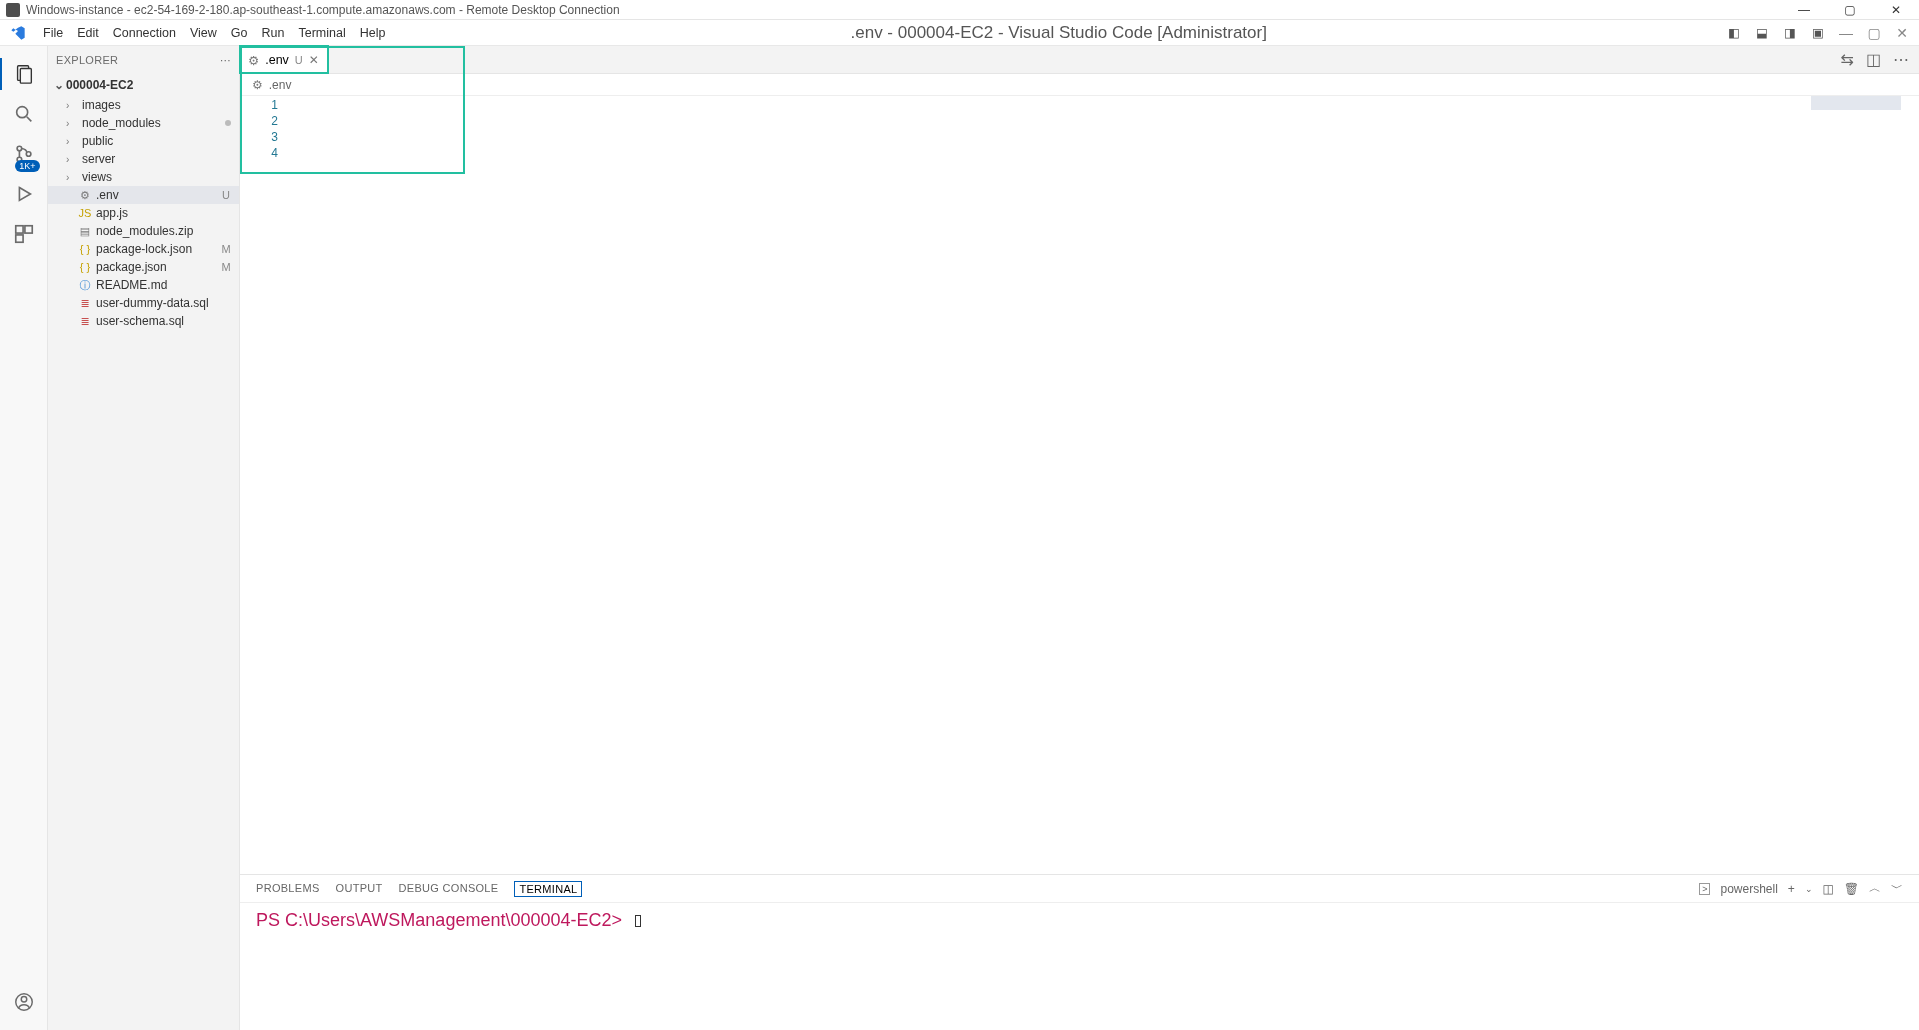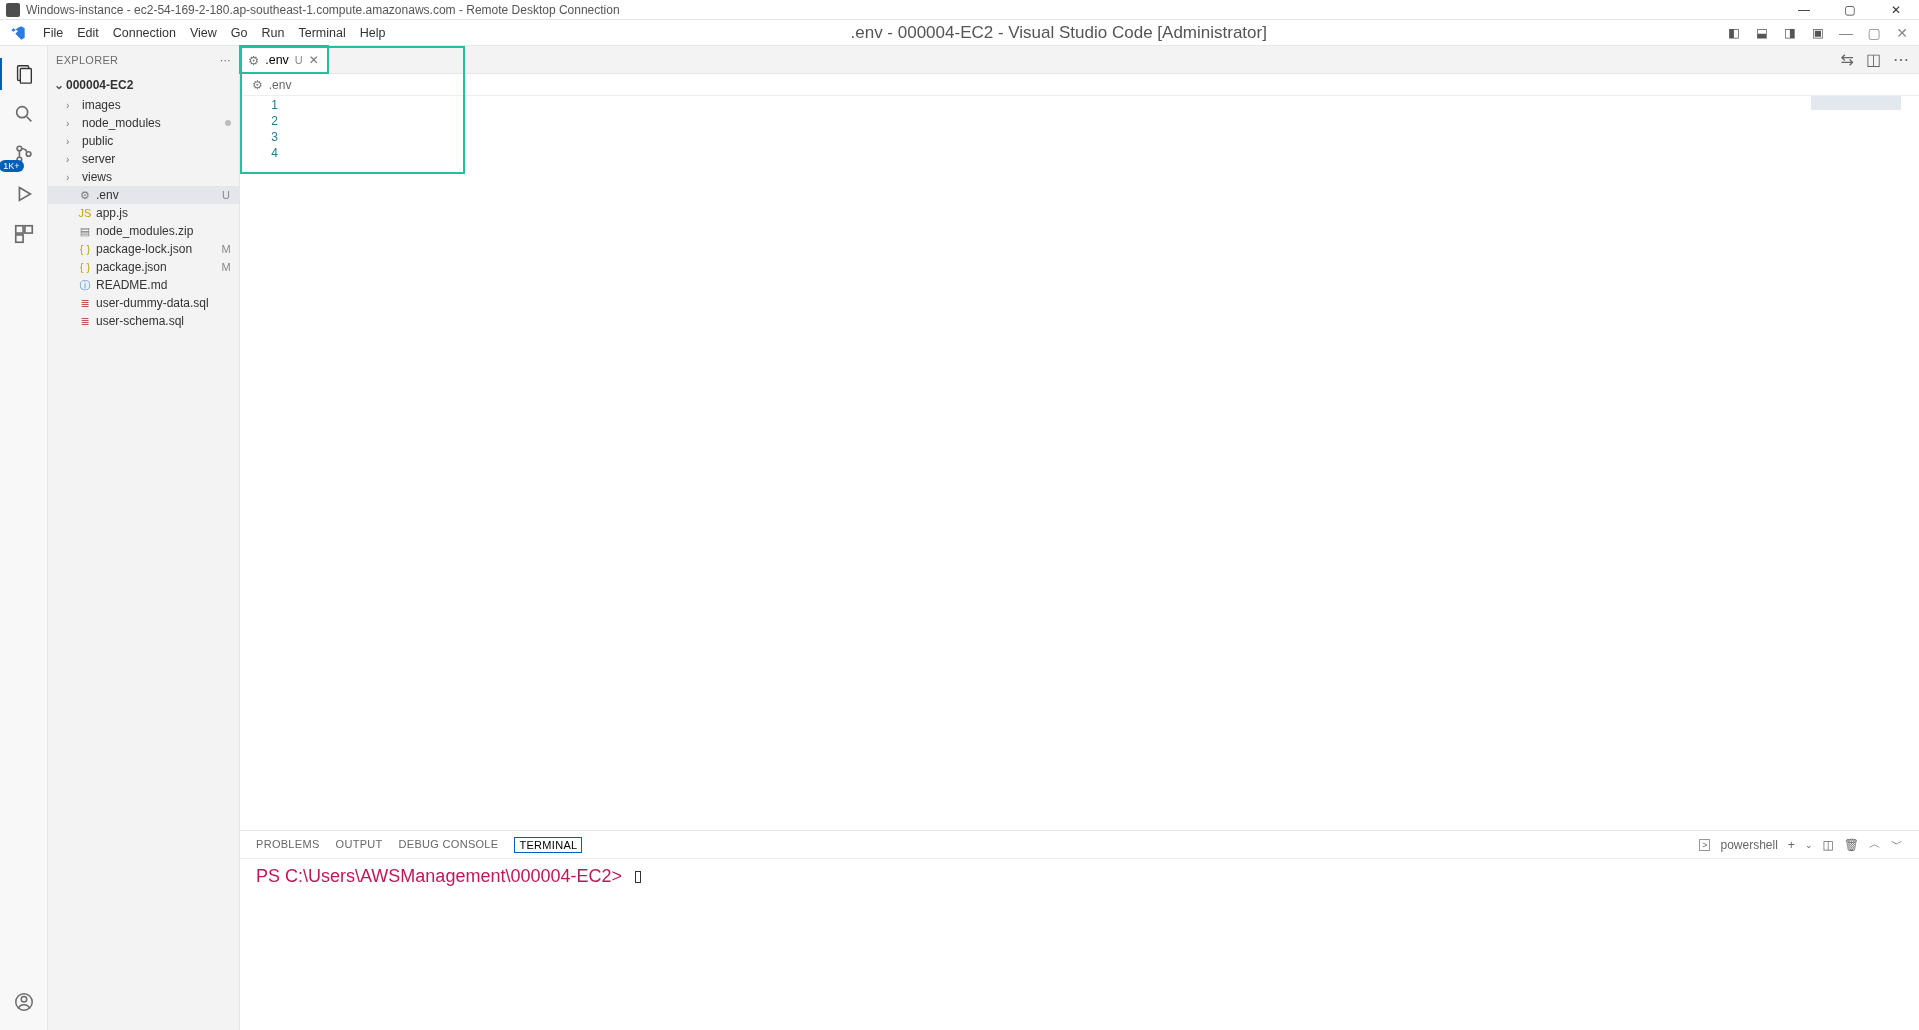--- a/index.html
+++ b/index.html
@@ -15,21 +15,21 @@
 .menubar .menu-item { padding: 0 7px; height: 26px; display: flex; align-items: center; }
 .menubar .center-title { flex: 1; text-align: center; color: #555; font-size: 17px; }
 .menubar .right-icons { display: flex; align-items: center; gap: 10px; padding-right: 8px; color: #555; }
 .menubar .right-icons .ric { width: 18px; height: 18px; display: flex; align-items: center; justify-content: center; }
 .menubar .right-icons .wc { font-size: 14px; color: #888; }
 .body-row { flex: 1; display: flex; min-height: 0; }
 .activitybar { width: 48px; background: #f8f8f8; border-right: 1px solid #e5e5e5; display: flex; flex-direction: column; align-items: center; padding-top: 8px; position: relative; }
 .activitybar .ab-icon { width: 48px; height: 40px; display: flex; align-items: center; justify-content: center; color: #6b6b6b; position: relative; }
 .activitybar .ab-icon.active { color: #333; }
 .activitybar .ab-icon.active::before { content:""; position:absolute; left:0; top:4px; bottom:4px; width:2px; background:#005fb8; }
-.activitybar .badge { position: absolute; bottom: 2px; right: 24px; background: #005fb8; color: #fff; border-radius: 8px; font-size: 9px; padding: 1px 4px; }
+.activitybar .badge { position: absolute; bottom: 2px; right: 8px; background: #005fb8; color: #fff; border-radius: 8px; font-size: 9px; padding: 1px 4px; }
 .activitybar .bottom { margin-top: auto; margin-bottom: 8px; }
 .sidebar { width: 192px; background: #f3f3f3; border-right: 1px solid #e5e5e5; display: flex; flex-direction: column; font-size: 12.5px; color: #333; }
 .sidebar-header { height: 28px; display: flex; align-items: center; justify-content: space-between; padding: 0 8px; color: #6b6b6b; font-size: 11px; letter-spacing: 0.3px; }
 .sidebar-section-title { height: 22px; display: flex; align-items: center; padding-left: 4px; font-weight: 600; font-size: 12px; }
 .sidebar-section-title .chev { width: 14px; text-align: center; color: #555; }
 .tree { display: flex; flex-direction: column; }
 .tree-row { height: 18px; display: flex; align-items: center; padding-left: 18px; gap: 4px; position: relative; }
 .tree-row .chev { width: 12px; color: #7a7a7a; font-size: 10px; }
 .tree-row .ficon { width: 14px; display: flex; justify-content: center; font-size: 11px; }
 .tree-row .name { flex: 1; white-space: nowrap; overflow: hidden; text-overflow: ellipsis; font-size: 12px; }
@@ -46,21 +46,21 @@
 .tabbar .right-actions { margin-left: auto; display: flex; align-items: center; gap: 12px; padding-right: 10px; color: #666; }
 .breadcrumb { height: 22px; display: flex; align-items: center; gap: 6px; font-size: 12px; color: #666; padding-left: 12px; background: #fff; border-bottom: 1px solid #eee; }
 .highlight-region { position: relative; }
 .highlight-outline { position: absolute; border: 2px solid #22bfa0; pointer-events: none; }
 .code-area { position: relative; background: #fff; flex: 1; display: flex; }
 .gutter { width: 48px; text-align: right; padding-right: 10px; color: #237893; font-size: 12px; line-height: 16px; font-family: Consolas, monospace; padding-top: 1px; }
 .code { font-family: Consolas, monospace; font-size: 12.5px; line-height: 16px; padding-top: 1px; }
 .code .line { white-space: pre; }
 .sel { background: #115ea3; color: #fff; display: inline-block; }
 .minimap-cursor { position: absolute; right: 18px; top: 0; width: 90px; height: 14px; background: rgba(100,120,160,0.18); }
-.panel { height: 200px; border-top: 1px solid #e5e5e5; display: flex; flex-direction: column; background: #fff; }
+.panel { height: 156px; border-top: 1px solid #e5e5e5; display: flex; flex-direction: column; background: #fff; }
 .panel-tabs { height: 28px; display: flex; align-items: center; gap: 16px; padding: 0 16px; font-size: 11px; color: #666; border-bottom: 1px solid #eee; }
 .panel-tabs .ptab { letter-spacing: 0.3px; padding-bottom: 2px; }
 .panel-tabs .ptab.active { color: #000; border: 1px solid #005fb8; padding: 1px 4px; }
 .panel-tabs .pt-right { margin-left: auto; display: flex; align-items: center; gap: 10px; color: #666; font-size: 12px; }
 .panel-body { flex: 1; padding: 6px 16px; font-family: Consolas, monospace; font-size: 18px; color: #be185d; }
 .panel-body .cursor { display: inline-block; width: 6px; height: 12px; border: 1px solid #333; vertical-align: middle; margin-left: 2px; }
 .icon-color-yellow { color: #c5a100; }
 .icon-color-red { color: #c75050; }
 .icon-color-blue { color: #3d8bd4; }
 .icon-color-gray { color: #7a7a7a; }

